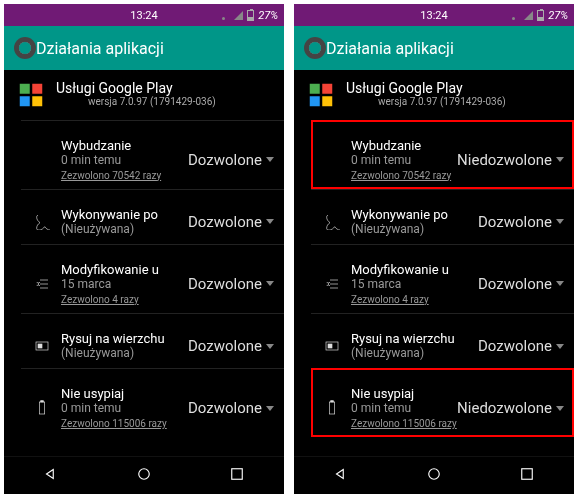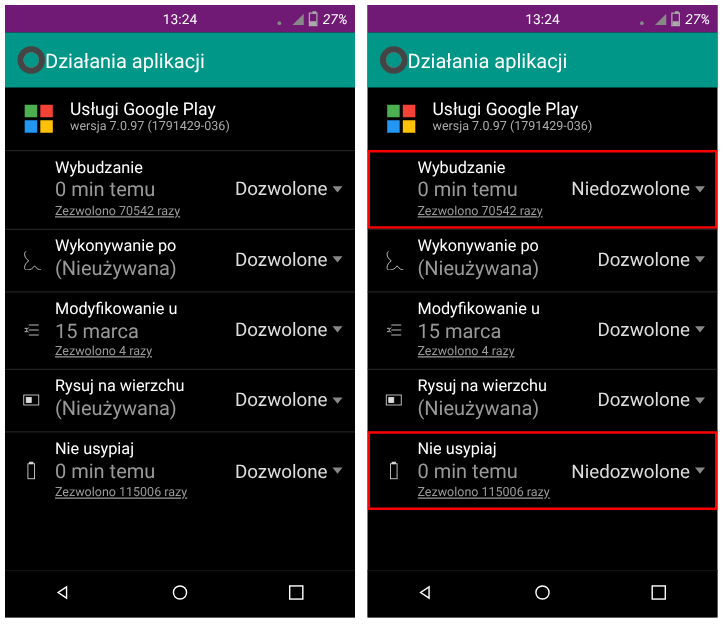--- a/index.html
+++ b/index.html
@@ -14,29 +14,29 @@
   .batt::before { content: ""; position: absolute; bottom: 0; left: 0; right: 0; height: 30%; background: #aaa; }
   .batt::after { content: ""; position: absolute; top: -2px; left: 2px; width: 3px; height: 2px; background: #aaa; }
   .appbar { height: 44px; background: #009688; display: flex; align-items: center; padding: 0 10px; }
   .gear { width: 22px; height: 22px; border-radius: 50%; background: radial-gradient(circle, #666 40%, #444 42%); position: relative; flex-shrink: 0; }
   .gear::before { content: ""; position: absolute; inset: 5px; background: #009688; border-radius: 50%; }
   .appbar-title { font-size: 16px; font-weight: 400; }
   .appinfo { display: flex; align-items: flex-start; gap: 10px; padding: 10px 12px; }
   .playicon { width: 30px; height: 30px; position: relative; flex-shrink: 0; }
   .playicon svg { width: 100%; height: 100%; }
   .appname { font-size: 14px; }
-  .appver { font-size: 10px; color: #aaa; }
+  .appver { font-size: 10px; color: #aaa; margin-left: 32px; }
   .list { }
-  .row { display: flex; align-items: center; padding: 6px 10px 7px 8px; border-top: 1px solid #222; position: relative; }
+  .row { display: flex; align-items: center; padding: 17px 10px 7px 8px; border-top: 1px solid #222; position: relative; margin-left: 17px; }
   .row.hl { outline: 2px solid #ff0000; outline-offset: -2px; }
   .ricon { width: 26px; display: flex; justify-content: center; flex-shrink: 0; margin-right: 6px; }
   .ricon svg { width: 16px; height: 16px; fill: #ddd; stroke: #ddd; }
   .rmain { flex: 1; min-width: 0; overflow: hidden; }
   .rtitle { font-size: 13px; white-space: nowrap; overflow: hidden; }
-  .rsub { font-size: 16px; color: #999; line-height: 1.3; }
+  .rsub { font-size: 12px; color: #999; line-height: 1.3; }
   .rsub2 { font-size: 10px; color: #999; line-height: 1.3; text-decoration: underline; }
   .raction { display: flex; align-items: center; gap: 4px; font-size: 15px; color: #ddd; flex-shrink: 0; }
   .caret { width: 0; height: 0; border-left: 4px solid transparent; border-right: 4px solid transparent; border-top: 5px solid #888; }
   .navbar { position: absolute; bottom: 0; left: 0; right: 0; height: 38px; background: #000; display: flex; justify-content: space-around; align-items: center; border-top: 1px solid #111; }
   .navbar svg { width: 18px; height: 18px; stroke: #fff; fill: none; stroke-width: 1.5; }
   .wifi { position: relative; width: 12px; height: 10px; }
   .wifi::before { content: ""; position: absolute; bottom: 0; left: 4px; width: 3px; height: 3px; background: #888; border-radius: 50%; }
 </style>
 </head>
 <body>

